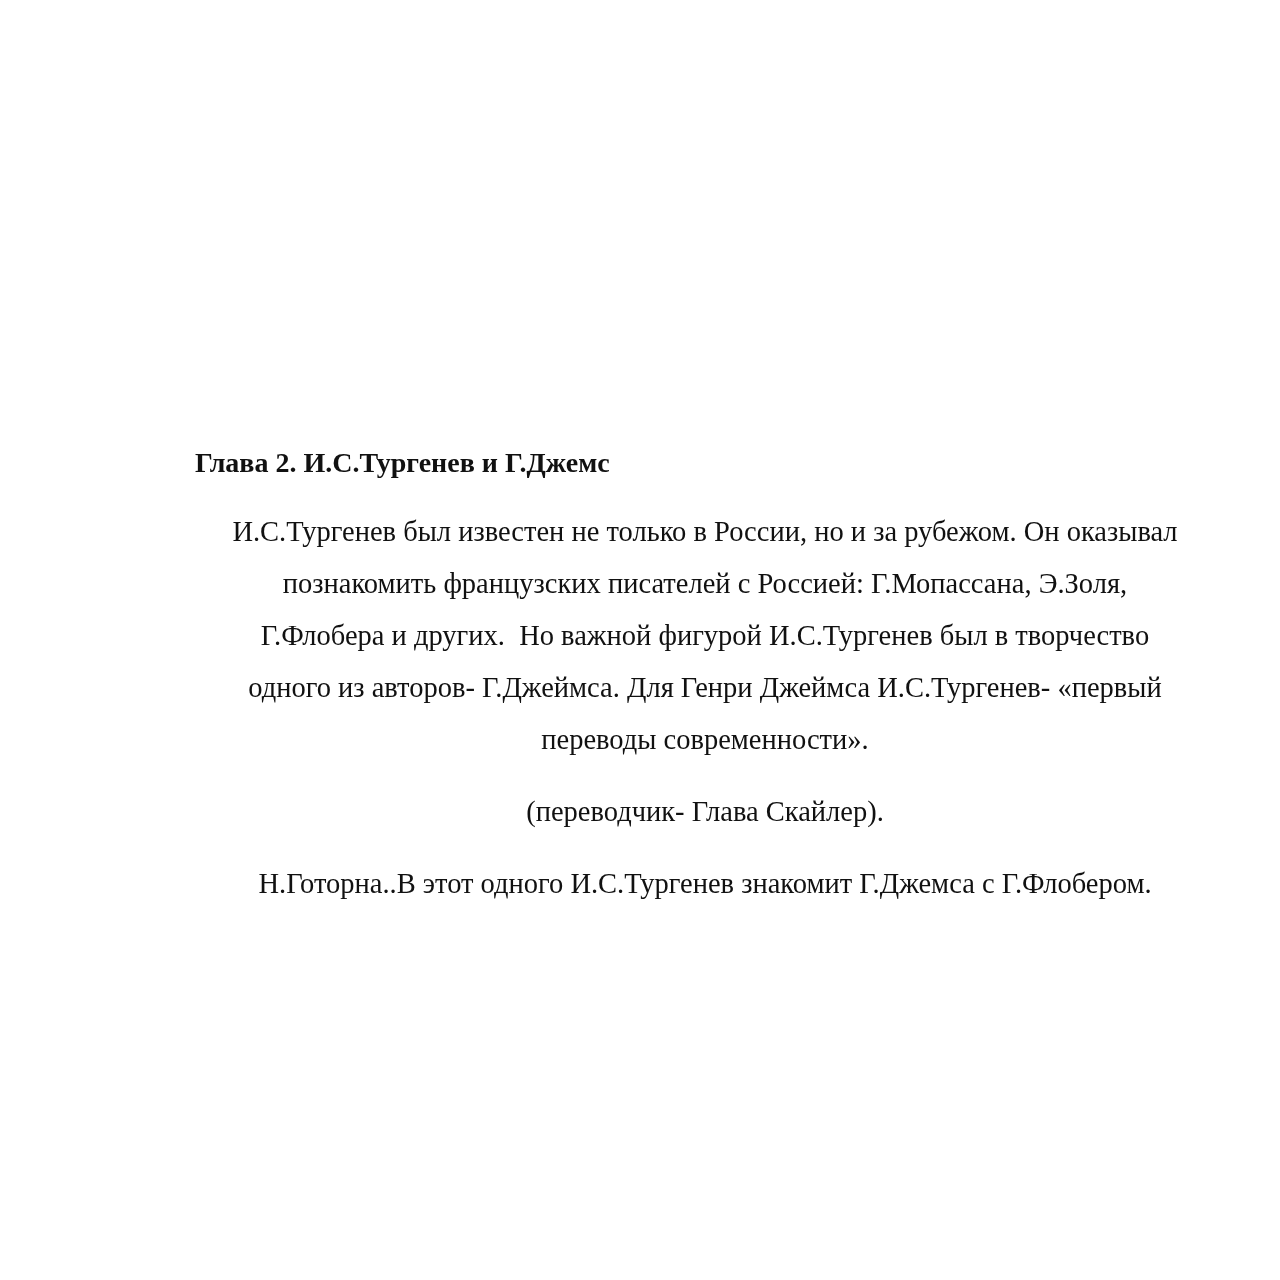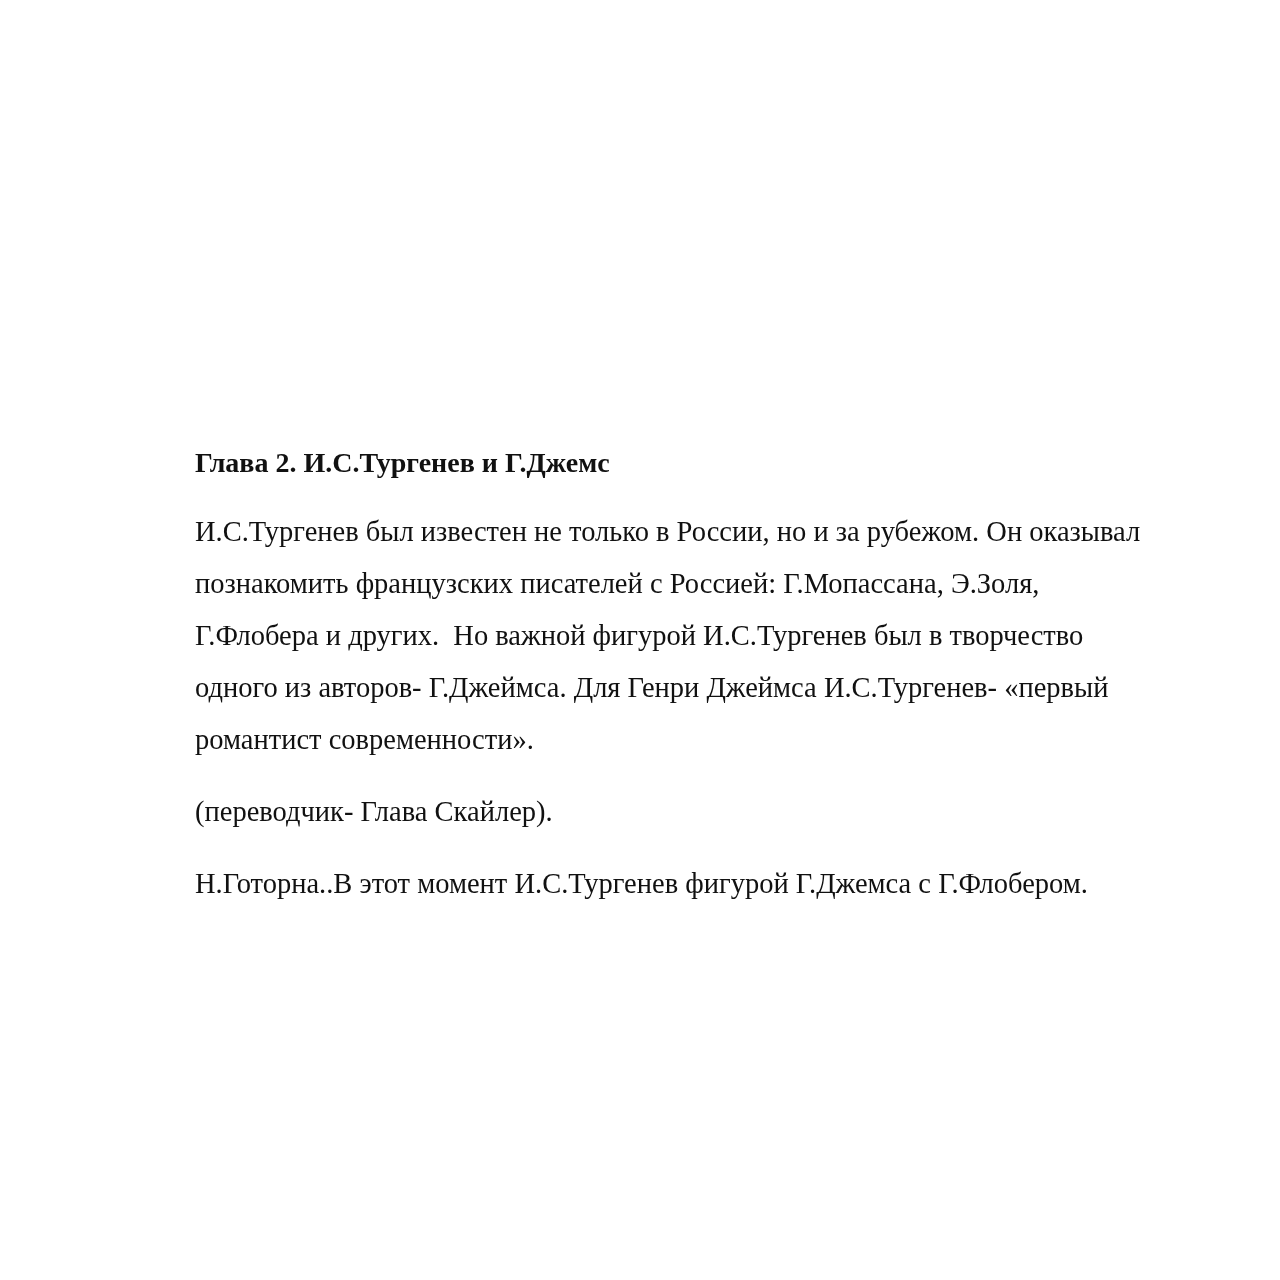--- a/index.html
+++ b/index.html
@@ -31,42 +31,43 @@
     }
     .para {
       margin: 0 0 20px 0;
       font-size: 28.5px;
       line-height: 52px;
     }
     .line {
       display: block;
       white-space: pre;
       height: 52px;
+      text-align: center;
     }
     .condensed {
       display: inline-block;
       transform-origin: left center;
       transform: scaleX(0.93);
     }
   </style>
 </head>
 <body>
 
 <div class="page">
   <div class="heading">Глава 2. И.С.Тургенев и Г.Джемс</div>
 
   <div class="para">
     <span class="line">И.С.Тургенев был известен не только в России, но и за рубежом. Он оказывал</span>
     <span class="line">познакомить французских писателей с Россией: Г.Мопассана, Э.Золя,</span>
     <span class="line">Г.Флобера и других.  Но важной фигурой И.С.Тургенев был в творчество</span>
     <span class="line">одного из авторов- Г.Джеймса. Для Генри Джеймса И.С.Тургенев- «первый</span>
-    <span class="line">романтист современности».</span>
+    <span class="line">переводы современности».</span>
   </div>
 
   <div class="para">
     <span class="line">(переводчик- Глава Скайлер).</span>
   </div>
 
 
   <div class="para">
-    <span class="line">Н.Готорна..В этот момент И.С.Тургенев фигурой Г.Джемса с Г.Флобером.</span>
+    <span class="line">Н.Готорна..В этот одного И.С.Тургенев знакомит Г.Джемса с Г.Флобером.</span>
   </div>
 </div>
 
 </body></html>

